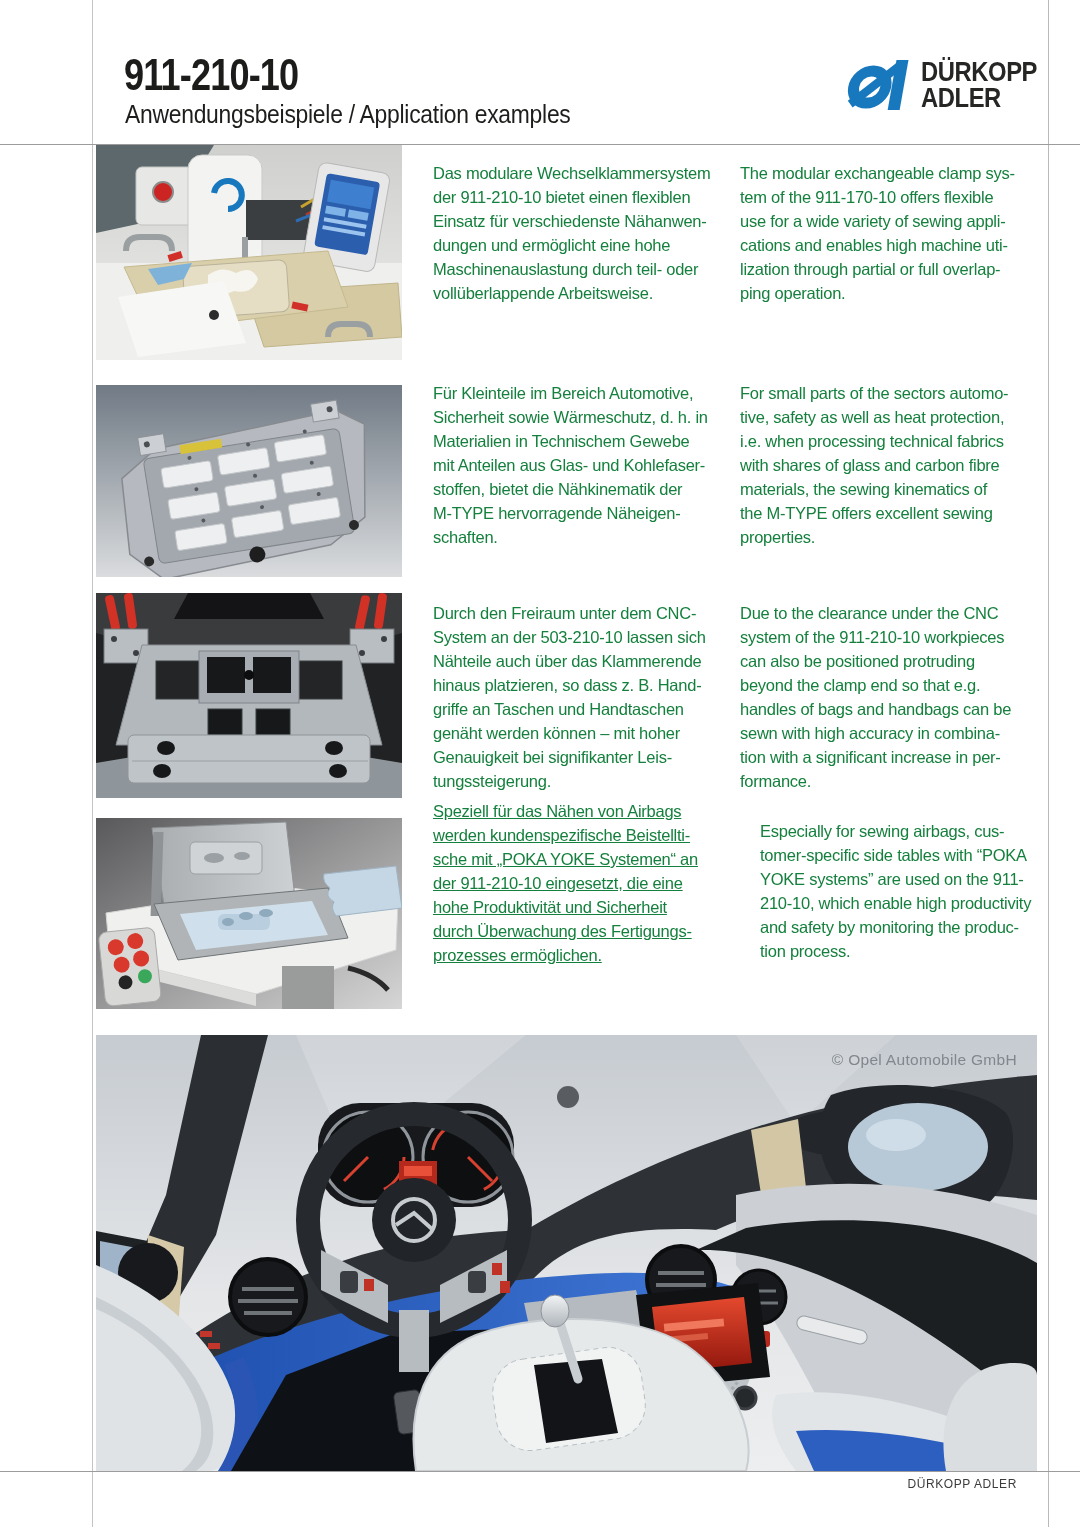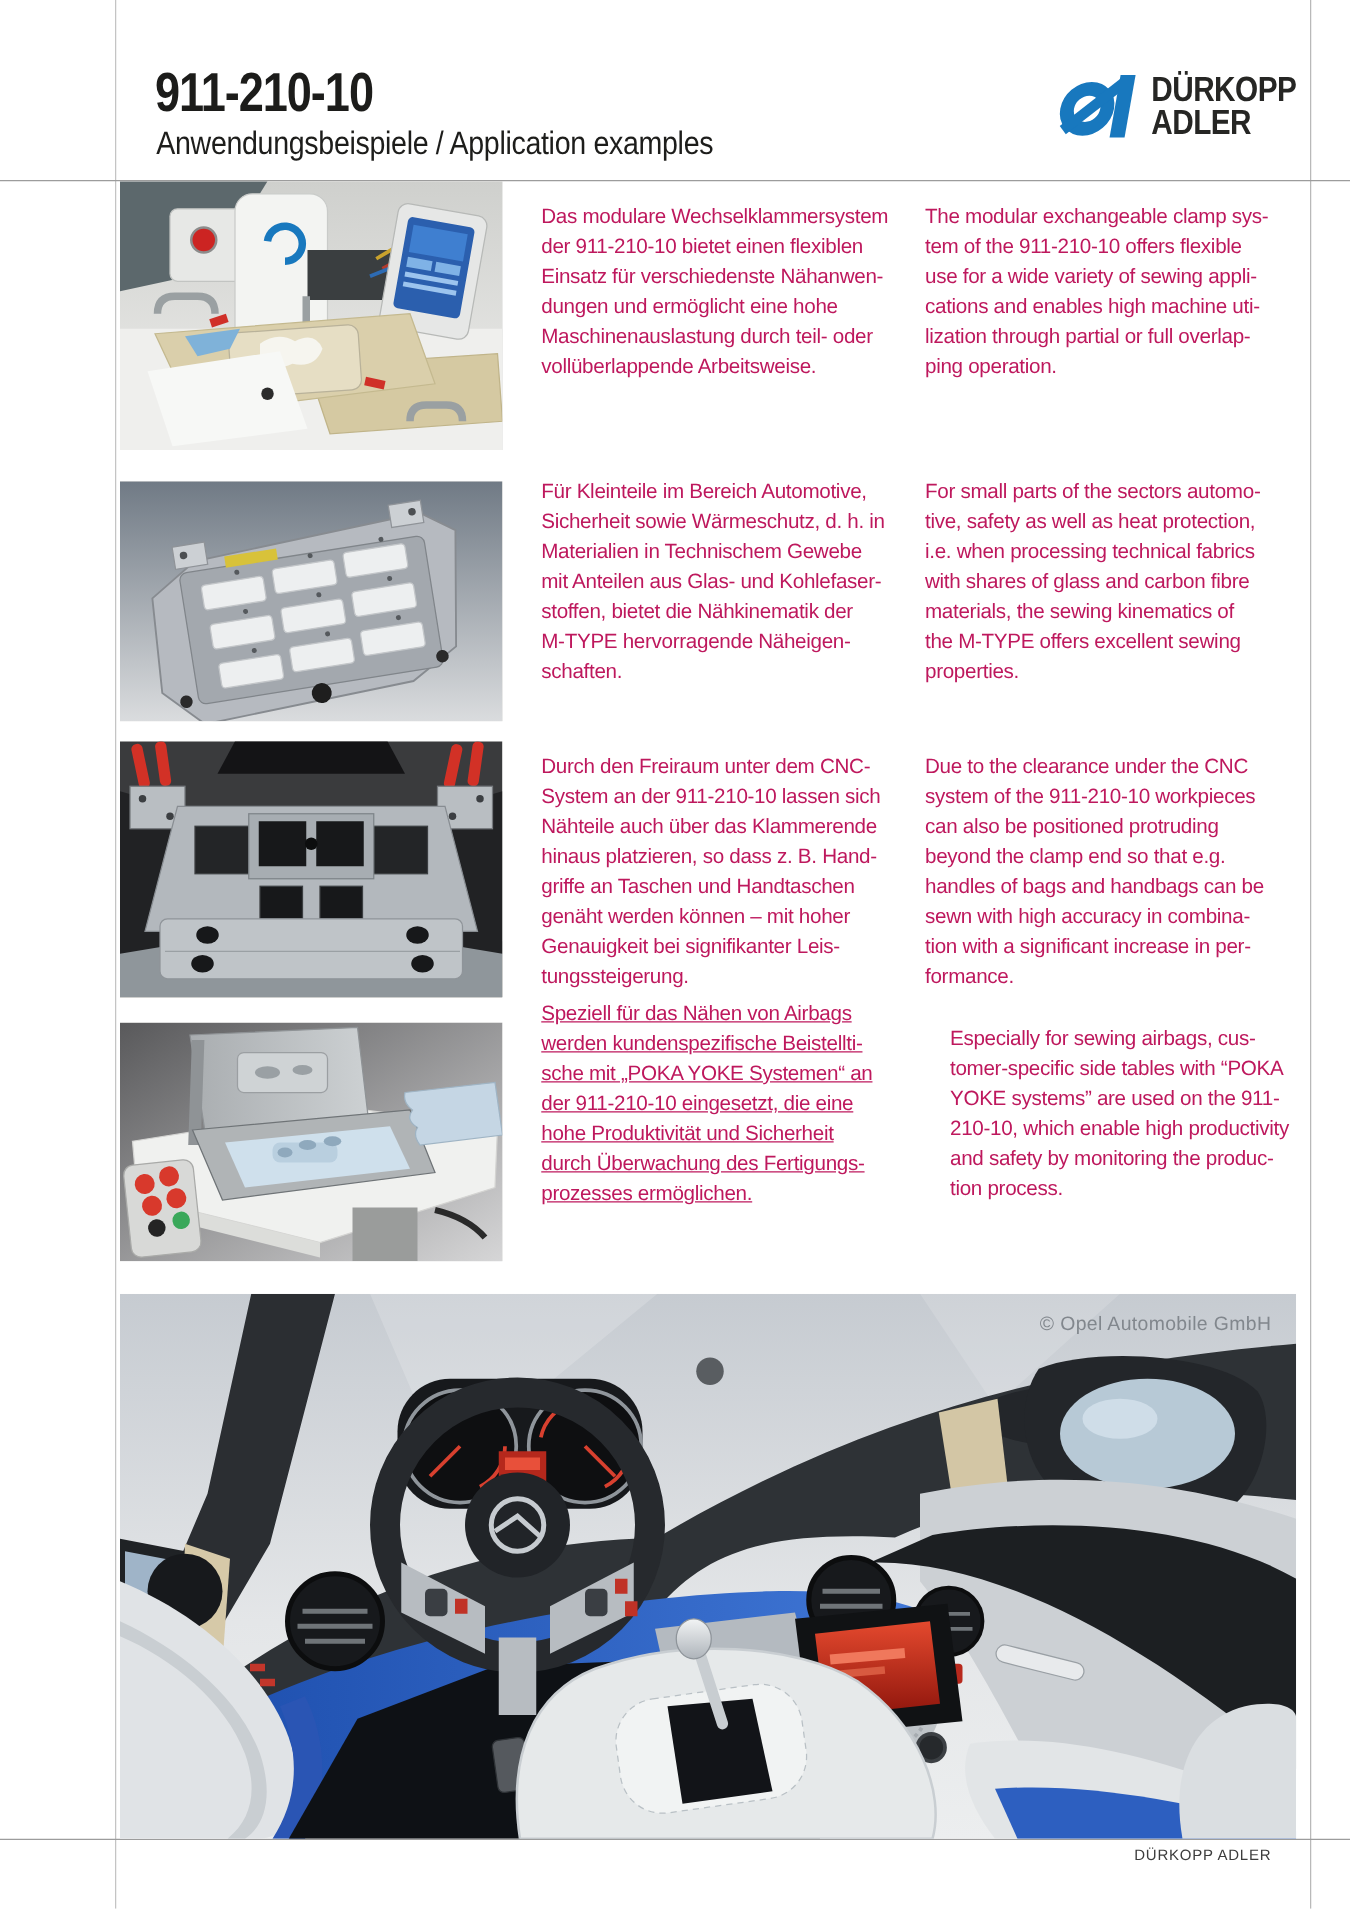--- a/index.html
+++ b/index.html
@@ -24,21 +24,21 @@
   .logo-mark{width:72px;height:56px;margin-right:6px;}
   .logo-text{
     font-weight:bold;font-size:28px;line-height:26px;color:#262624;
     transform:scaleX(.85);transform-origin:left top;letter-spacing:-.5px;margin-top:2px;
   }
 
   
   .photo{position:absolute;left:96px;width:306px;overflow:hidden;background:#dcdcda;}
   .photo svg{display:block;}
   .para{
-    position:absolute;width:306px;font-size:16.5px;line-height:24px;color:#be185d;
+    position:absolute;width:306px;font-size:16.5px;line-height:24px;color:#15803d;
     letter-spacing:-.25px;white-space:pre-line;
   }
   .col-de{left:433px;}
   .col-en{left:740px;}
 
   
   .car{position:absolute;left:96px;top:1035px;width:941px;height:490px;overflow:hidden;}
   .credit{
     position:absolute;top:16px;right:20px;font-size:15.5px;color:rgba(125,131,137,.95);
     letter-spacing:.3px;
@@ -261,21 +261,21 @@
   </svg>
 </div>
 
 <div class="para col-de" style="top:161px;">Das modulare Wechselklammersystem
 der 911-210-10 bietet einen flexiblen
 Einsatz für verschiedenste Nähanwen-
 dungen und ermöglicht eine hohe
 Maschinenauslastung durch teil- oder
 vollüberlappende Arbeitsweise.</div>
 <div class="para col-en" style="top:161px;">The modular exchangeable clamp sys-
-tem of the 911-210-10 offers flexible
+tem of the 911-170-10 offers flexible
 use for a wide variety of sewing appli-
 cations and enables high machine uti-
 lization through partial or full overlap-
 ping operation.</div>
 
 <div class="para col-de" style="top:381px;">Für Kleinteile im Bereich Automotive,
 Sicherheit sowie Wärmeschutz, d. h. in
 Materialien in Technischem Gewebe
 mit Anteilen aus Glas- und Kohlefaser-
 stoffen, bietet die Nähkinematik der
@@ -283,21 +283,21 @@
 schaften.</div>
 <div class="para col-en" style="top:381px;">For small parts of the sectors automo-
 tive, safety as well as heat protection,
 i.e. when processing technical fabrics
 with shares of glass and carbon fibre
 materials, the sewing kinematics of
 the M-TYPE offers excellent sewing
 properties.</div>
 
 <div class="para col-de" style="top:601px;">Durch den Freiraum unter dem CNC-
-System an der 911-210-10 lassen sich
+System an der 503-210-10 lassen sich
 Nähteile auch über das Klammerende
 hinaus platzieren, so dass z. B. Hand-
 griffe an Taschen und Handtaschen
 genäht werden können – mit hoher
 Genauigkeit bei signifikanter Leis-
 tungssteigerung.</div>
 <div class="para col-en" style="top:601px;">Due to the clearance under the CNC
 system of the 911-210-10 workpieces
 can also be positioned protruding
 beyond the clamp end so that e.g.

